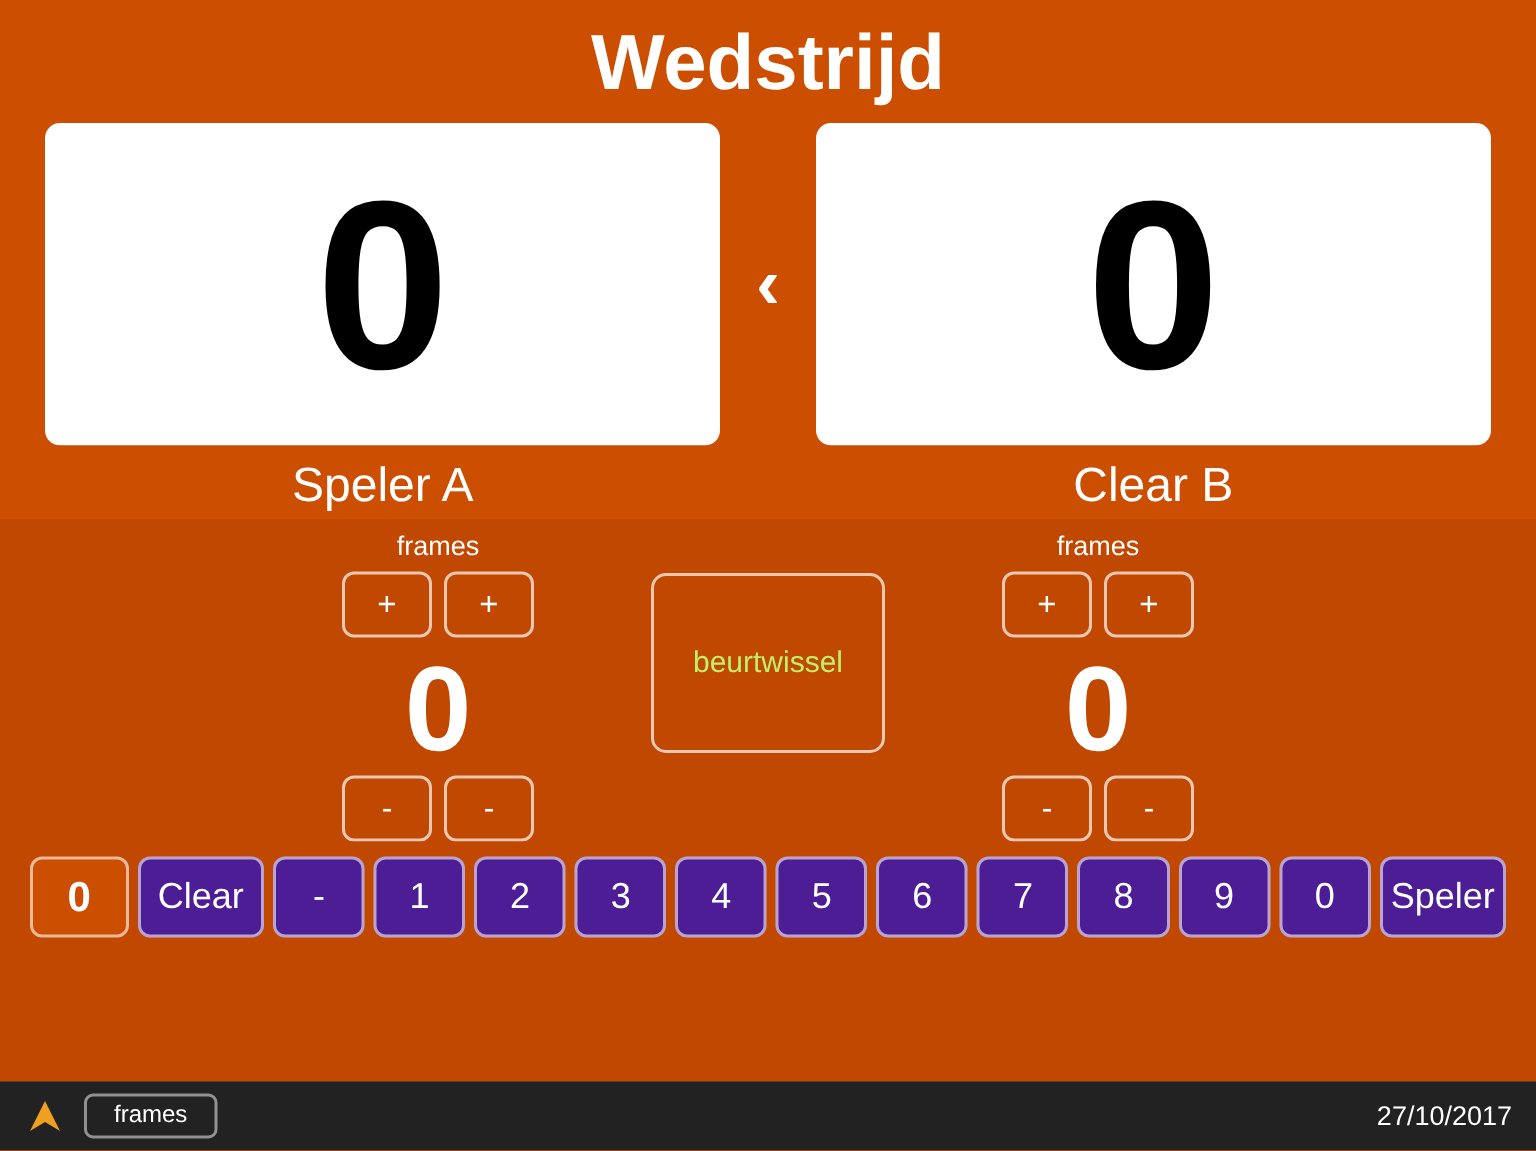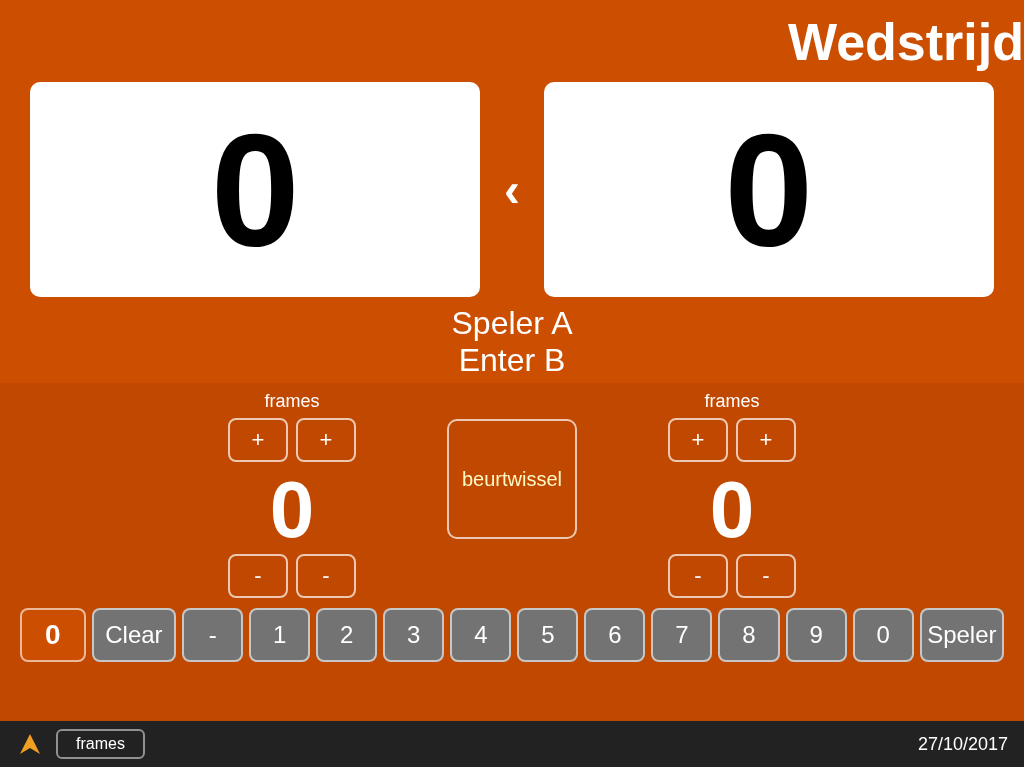--- a/index.html
+++ b/index.html
@@ -16,21 +16,20 @@
     
     #header {
       background: #cc4e00;
       text-align: center;
       padding: 12px 0 10px;
     }
     #header h1 {
       color: white;
       font-size: 52px;
       font-weight: bold;
-      text-align: right;
     }
 
     
     #score-row {
       display: flex;
       flex-direction: row;
       align-items: center;
       justify-content: center;
       gap: 0;
       padding: 0 30px;
@@ -63,21 +62,21 @@
 
     .arrow-icon {
       color: white;
       font-size: 48px;
       font-weight: bold;
     }
 
     
     #player-names {
       display: flex;
-      flex-direction: column;
+      flex-direction: row;
       align-items: center;
       padding: 8px 30px 4px;
       background: #cc4e00;
     }
 
     .player-name {
       width: 455px;
       text-align: center;
       color: white;
       font-size: 32px;
@@ -175,23 +174,23 @@
       flex-direction: column;
       align-items: center;
       justify-content: center;
       padding-top: 28px;
     }
 
     .beurtwissel-btn {
       border: 2px solid rgba(255,255,255,0.7);
       border-radius: 10px;
       background: transparent;
-      color: #fef9c3;
+      color: #bef264;
       font-size: 20px;
-      width: 130px;
+      width: 156px;
       height: 120px;
       cursor: pointer;
       display: flex;
       align-items: center;
       justify-content: center;
       text-align: center;
     }
 
     
     #keypad-row {
@@ -212,21 +211,21 @@
       font-size: 28px;
       font-weight: bold;
       width: 70px;
       height: 54px;
       display: flex;
       align-items: center;
       justify-content: center;
     }
 
     .keypad-btn {
-      background: #737373;
+      background: #4c1d95;
       border: 2px solid rgba(255,255,255,0.6);
       border-radius: 8px;
       color: white;
       font-size: 24px;
       font-weight: 500;
       width: 65px;
       height: 54px;
       cursor: pointer;
       display: flex;
       align-items: center;
@@ -292,21 +291,21 @@
     <span class="arrow-icon">‹</span>
   </div>
   <div class="score-box">
     <span class="score-number">0</span>
   </div>
 </div>
 
 <div id="player-names">
   <div class="player-name">Speler A</div>
   <div class="name-spacer"></div>
-  <div class="player-name">Enter B</div>
+  <div class="player-name">Clear B</div>
 </div>
 
 <div id="frames-section">
   <div id="frames-controls">
 
     <div class="frames-player">
       <span class="frames-label">frames</span>
       <div class="frames-btn-row">
         <button class="frames-btn">+</button>
         <button class="frames-btn">+</button>

